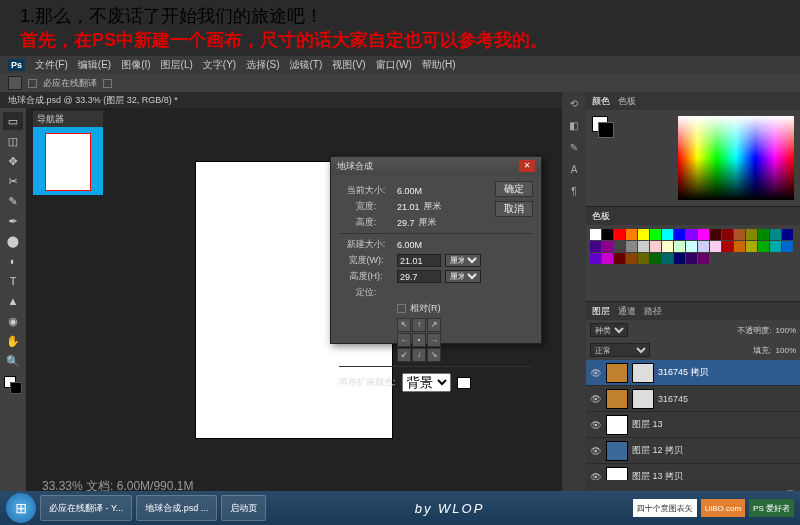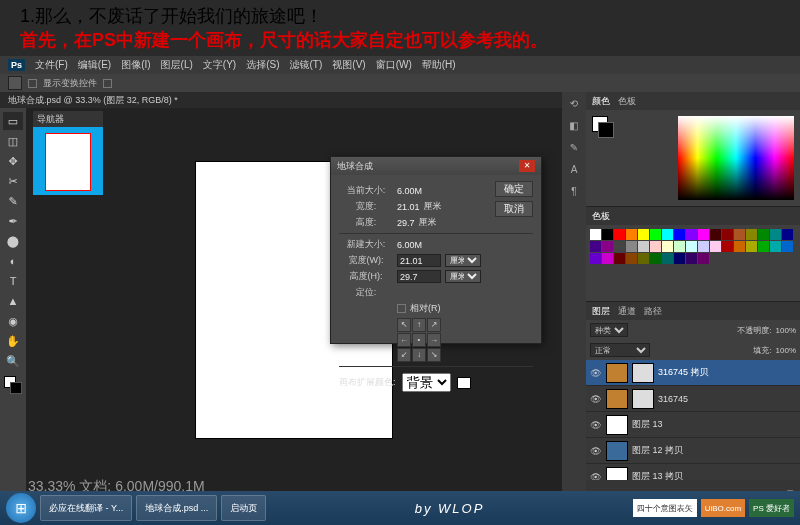--- a/index.html
+++ b/index.html
@@ -68,21 +68,21 @@
 .layer-row .th.orange{background:#c08030}
 .layer-row .msk{width:22px;height:20px;background:#ddd;border:1px solid #000}
 .layer-foot{height:20px;background:#353535;display:flex;align-items:flex-end;justify-content:flex-end;padding:0 4px;gap:6px;color:#aaa;font-size:9px}
 .taskbar{position:absolute;bottom:0;left:0;right:0;height:34px;background:linear-gradient(#2a4a6a,#1a3a5a);display:flex;align-items:center;padding:0 6px;gap:4px}
 .taskbar .start{width:30px;height:30px;border-radius:50%;background:radial-gradient(circle,#5ab0e8,#1a6ab0);display:flex;align-items:center;justify-content:center;color:#fff;font-size:14px}
 .taskbar .task{height:26px;padding:0 8px;background:rgba(255,255,255,.1);border:1px solid rgba(255,255,255,.2);border-radius:2px;color:#fff;font-size:9px;display:flex;align-items:center;gap:4px}
 .taskbar .spacer{flex:1}
 .taskbar .wm{color:#fff;font-size:13px;font-style:italic;letter-spacing:2px}
 .taskbar .badges{display:flex;gap:4px;align-items:center}
 .taskbar .badge{height:18px;padding:0 4px;background:#fff;font-size:8px;display:flex;align-items:center;color:#333}
-.status{position:absolute;bottom:34px;left:26px;height:14px;color:#999;font-size:14px;padding:1px 2px}
+.status{position:absolute;bottom:34px;left:40px;height:14px;color:#999;font-size:12px;padding:1px 2px}
 </style>
 </head>
 <body>
 
 <div class="annot">
   <div class="l1">1.那么，不废话了开始我们的旅途吧！</div>
   <div class="l2">首先，在PS中新建一个画布，尺寸的话大家自定也可以参考我的。</div>
 </div>
 
 <div class="menubar">
@@ -95,21 +95,21 @@
   <span>选择(S)</span>
   <span>滤镜(T)</span>
   <span>视图(V)</span>
   <span>窗口(W)</span>
   <span>帮助(H)</span>
 </div>
 
 <div class="optbar">
   <span class="sw"></span>
   <span class="chk"></span>
-  <span>显示变换控件</span>
+  <span>必应在线翻译</span>
   <span class="chk"></span>
 </div>
 
 <div class="tabbar">地球合成.psd @ 33.3% (图层 32, RGB/8) *</div>
 
 <div class="toolbar">
   <div class="tool on">▭</div>
   <div class="tool">◫</div>
   <div class="tool">✥</div>
   <div class="tool">✂</div>

